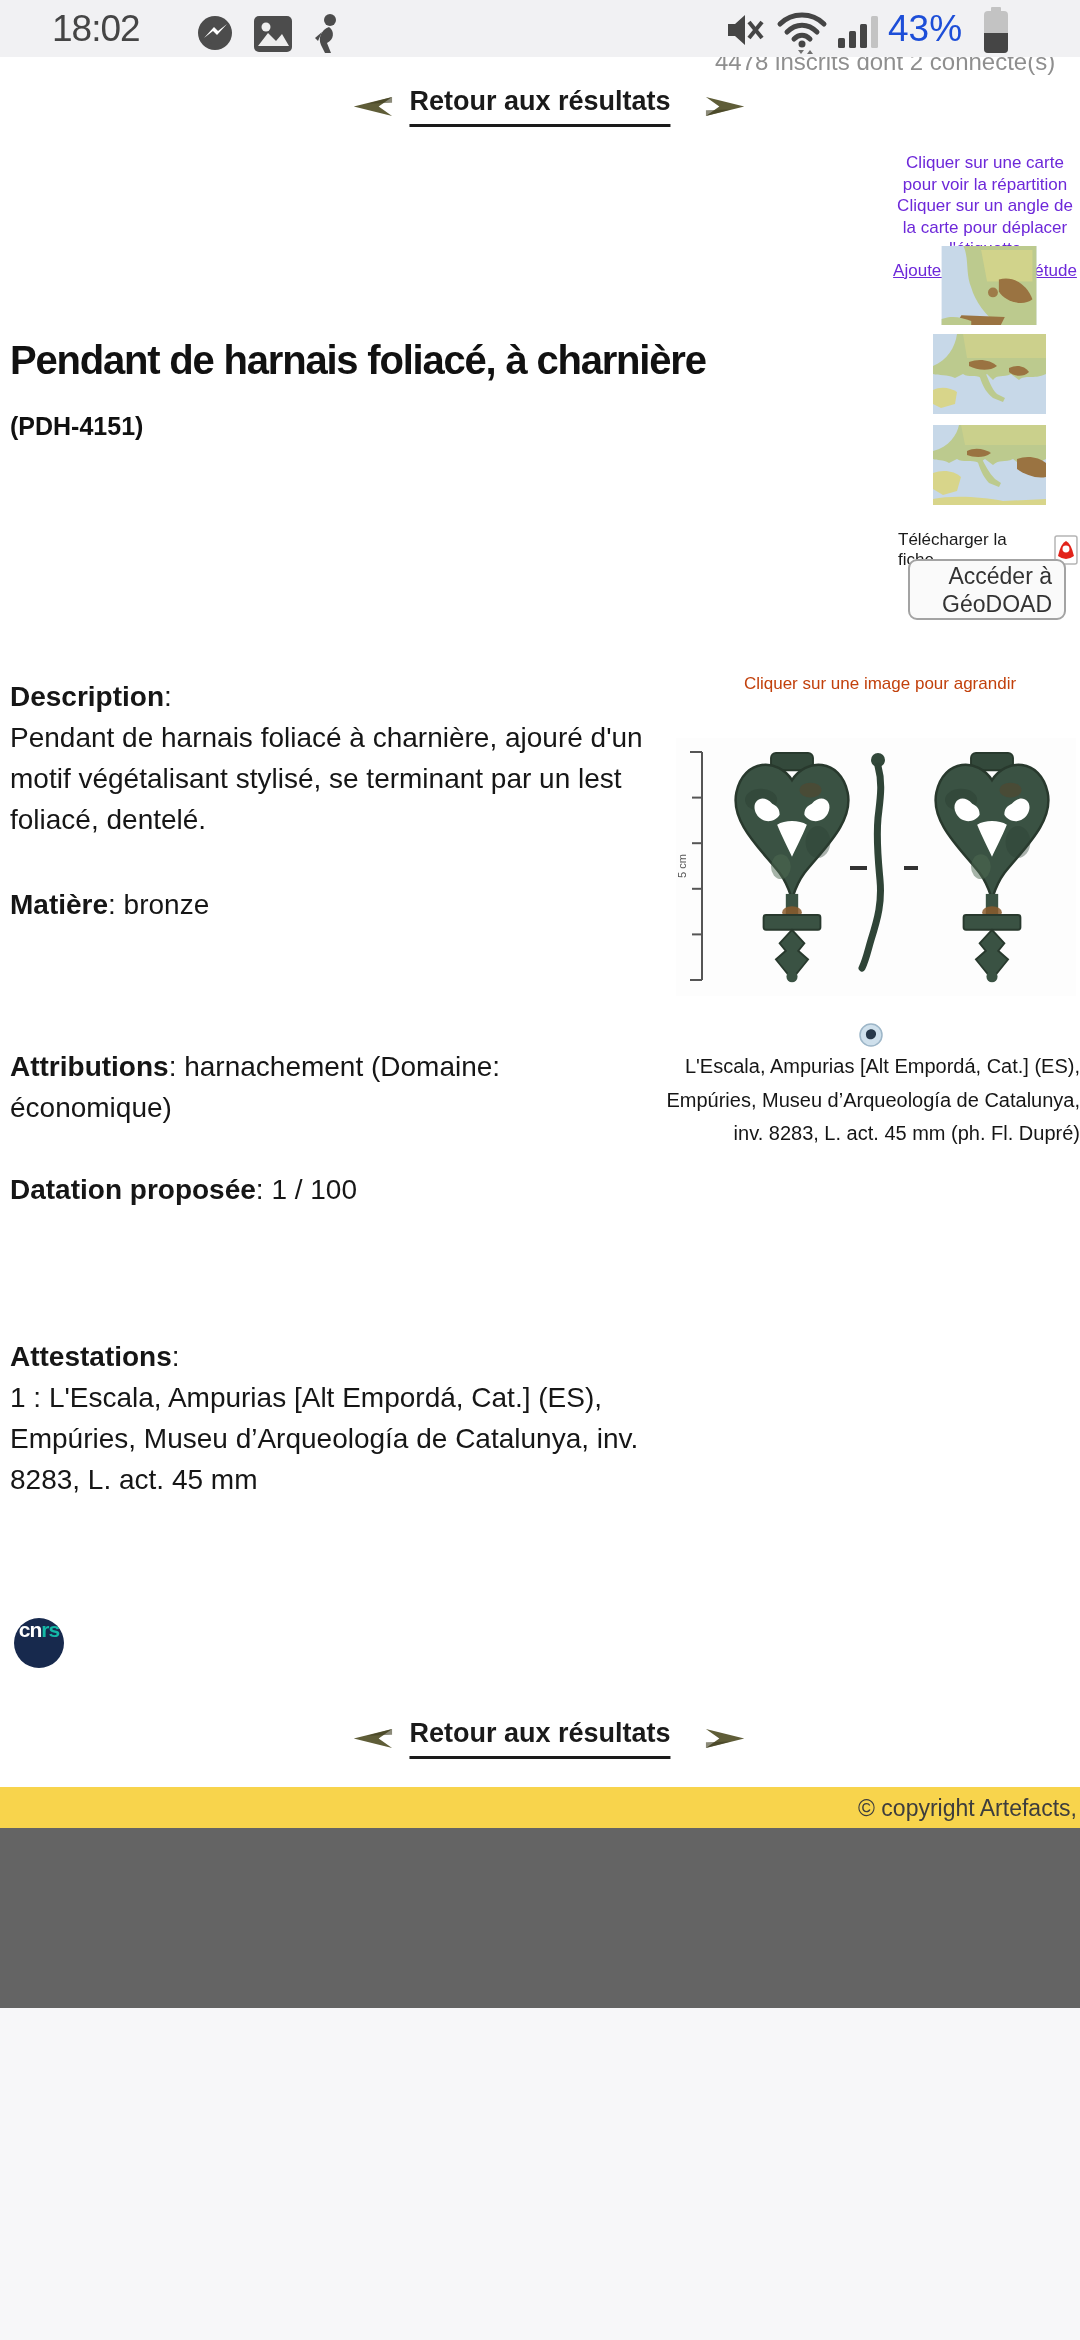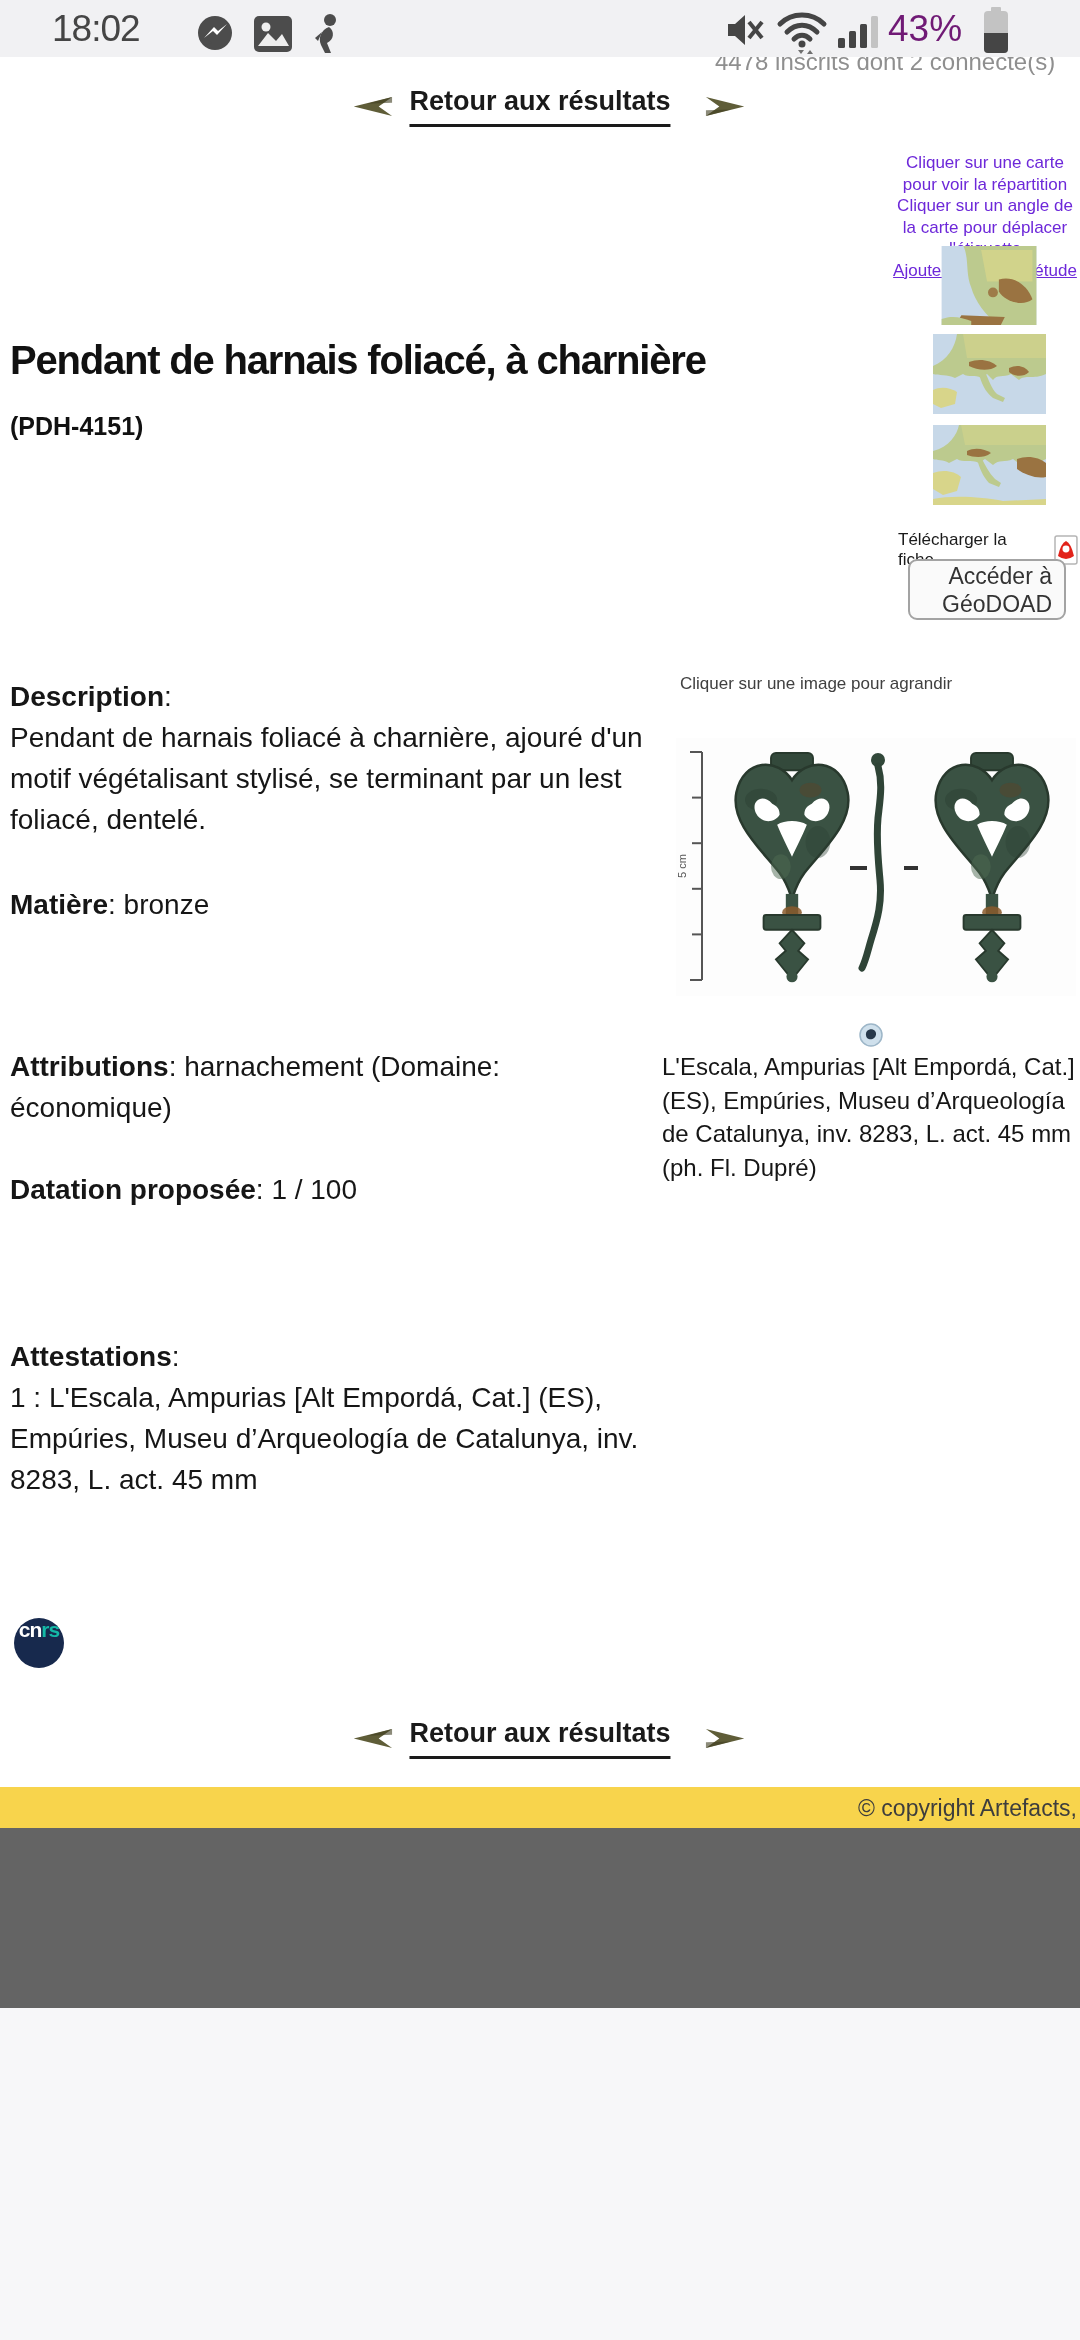--- a/index.html
+++ b/index.html
@@ -3,44 +3,44 @@
 <meta charset="utf-8">
 <style>
   * { margin:0; padding:0; box-sizing:border-box; }
   body { font-family:"Liberation Sans", sans-serif; background:#fff; }
   .screen { position:relative; width:1080px; height:2340px; overflow:hidden; background:#fff; }
   .abs { position:absolute; }
 
   
   .statusbar { position:absolute; top:0; left:0; width:1080px; height:57px; background:#f1f1f3; z-index:50; }
   .sb-time { position:absolute; left:52px; top:8px; font-size:37px; color:#454545; letter-spacing:-1px; }
-  .sb-pct  { position:absolute; left:888px; top:8px; font-size:37px; color:#701a75; }
+  .sb-pct  { position:absolute; left:888px; top:8px; font-size:37px; color:#1d4ed8; }
 
   
   .retour { position:absolute; left:50%; transform:translateX(-50%); font-size:27px; font-weight:600; color:#1a1a1a; border-bottom:3px solid #1a1a1a; padding-bottom:7px; white-space:nowrap; cursor:pointer; }
   .visitors { position:absolute; left:715px; top:48px; font-size:24px; color:#8f8f8f; white-space:nowrap; z-index:10; }
 
   
   .map-hints { position:absolute; left:893px; top:152px; width:184px; font-size:17px; line-height:21.5px; text-align:center; color:#6d28d9; }
   .map-hints .lnk { text-decoration:underline; cursor:pointer; }
   .map-thumb { position:absolute; cursor:pointer; }
   .dl-row { position:absolute; left:898px; top:530px; width:180px; display:flex; align-items:center; justify-content:center; gap:7px; font-size:17px; color:#1a1a1a; }
   .geodoad { position:absolute; left:908px; top:559px; width:158px; height:61px; background:#fafafa; border:2px solid #a3a3a3; border-radius:9px; display:flex; align-items:center; justify-content:center; text-align:right; font-size:23px; line-height:28px; color:#333; cursor:pointer; }
   .geodoad > div { width:130px; }
 
   
   .title { position:absolute; left:10px; top:338px; width:860px; font-size:40px; font-weight:700; letter-spacing:-1.2px; color:#111; }
   .code  { position:absolute; left:10px; top:412px; font-size:25px; font-weight:700; color:#111; }
   .field { position:absolute; left:10px; font-size:28px; line-height:41px; color:#161616; }
   .b { font-weight:700; }
 
   
-  .img-hint { position:absolute; left:680px; top:674px; width:400px; text-align:left; font-size:17px; color:#404040; }
+  .img-hint { position:absolute; left:680px; top:674px; width:400px; text-align:center; font-size:17px; color:#c2410c; }
   .artifact-img { position:absolute; left:676px; top:738px; width:400px; height:258px; background:#fefefe; cursor:pointer; }
-  .caption { position:absolute; left:662px; top:1050px; width:418px; text-align:left; font-size:24px; line-height:33.5px; color:#161616; }
+  .caption { position:absolute; left:662px; top:1050px; width:418px; text-align:right; font-size:20px; line-height:33.5px; color:#161616; }
   .globe-ic { position:absolute; left:858px; top:1022px; }
 
   
   .cnrs { position:absolute; left:14px; top:1618px; width:50px; height:50px; border-radius:50%; background:#17294d; display:flex; align-items:flex-start; justify-content:center; font-weight:700; font-size:21px; letter-spacing:-1px; }
   .cnrs .w { color:#fff; } .cnrs .c { color:#14b8a6; }
 
   
   .yellowbar { position:absolute; left:0; top:1787px; width:1080px; height:41px; background:#f8d44c; }
   .copyright { position:absolute; left:858px; top:1795px; font-size:23px; color:#3d3d3d; white-space:nowrap; }
   .grayblock { position:absolute; left:0; top:1828px; width:1080px; height:180px; background:#646464; }

